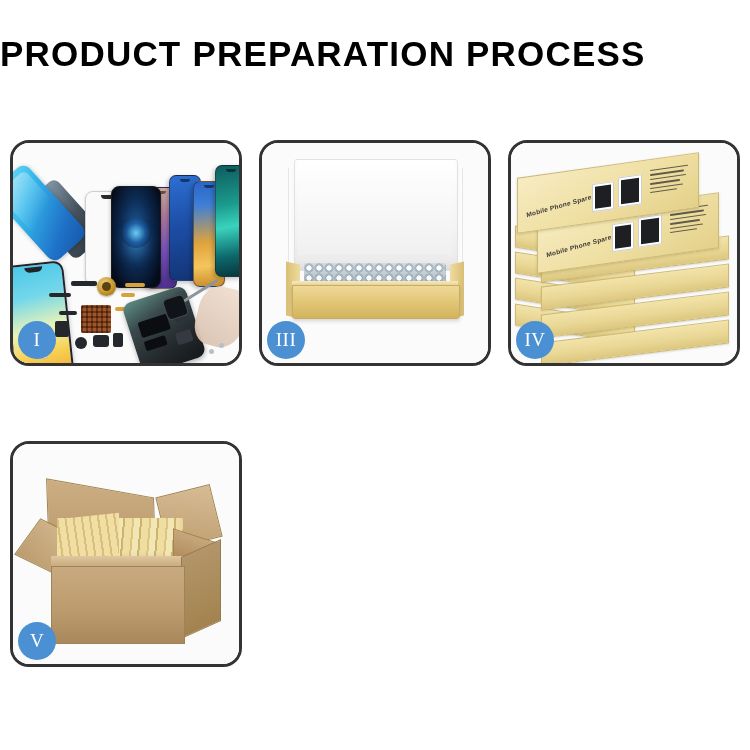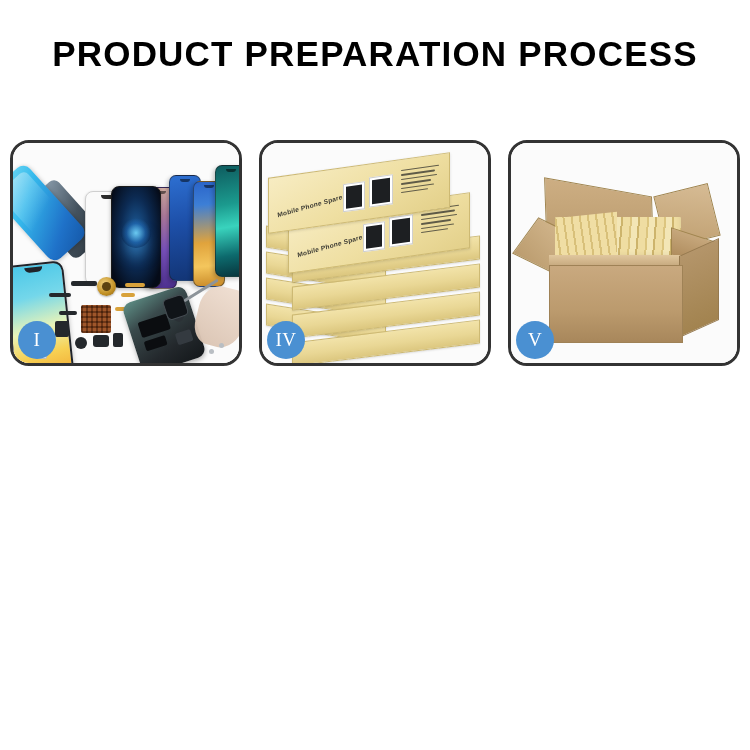--- a/index.html
+++ b/index.html
@@ -12,21 +12,20 @@
     height: 750px;
     font-family: "Liberation Sans", sans-serif;
     overflow: hidden;
     position: relative;
   }
 
   
   .header {
     width: 750px;
     padding-top: 36px;
-    text-align: center;
   }
   .title {
     font-family: "Liberation Sans", sans-serif;
     font-size: 35px;
     font-weight: bold;
     letter-spacing: 1.2px;
     color: #000000;
     line-height: 1;
     white-space: nowrap;
   }
@@ -498,20 +497,34 @@
         <div class="tweezers"></div>
 
         <div class="darkbar" style="left:196px;top:206px;width:5px;height:5px;border-radius:50%;background:#b9bec3;"></div>
         <div class="darkbar" style="left:206px;top:200px;width:5px;height:5px;border-radius:50%;background:#b9bec3;"></div>
       </div>
     </div>
     <div class="badge">I</div>
   </div>
 
 
+  <div class="panel p3">
+    <div class="panel-inner">
+      <div class="lid-left"></div>
+      <div class="lid-right"></div>
+      <div class="lid-back"></div>
+      <div class="foam"></div>
+      <div class="box-lipL"></div>
+      <div class="box-lipR"></div>
+      <div class="bubble-inner"></div>
+      <div class="box-rim"></div>
+      <div class="box-front"></div>
+    </div>
+    <div class="badge">III</div>
+  </div>
 
   <div class="panel p4">
     <div class="panel-inner">
       <div class="stack">
 
         <div class="kbox" style="left:4px;  top:92px;  width:118px; height:20px; transform:skewY(9deg);"></div>
         <div class="kbox" style="left:4px;  top:118px; width:118px; height:20px; transform:skewY(9deg);"></div>
         <div class="kbox" style="left:4px;  top:144px; width:118px; height:20px; transform:skewY(9deg);"></div>
         <div class="kbox" style="left:4px;  top:170px; width:118px; height:20px; transform:skewY(9deg);"></div>
 

